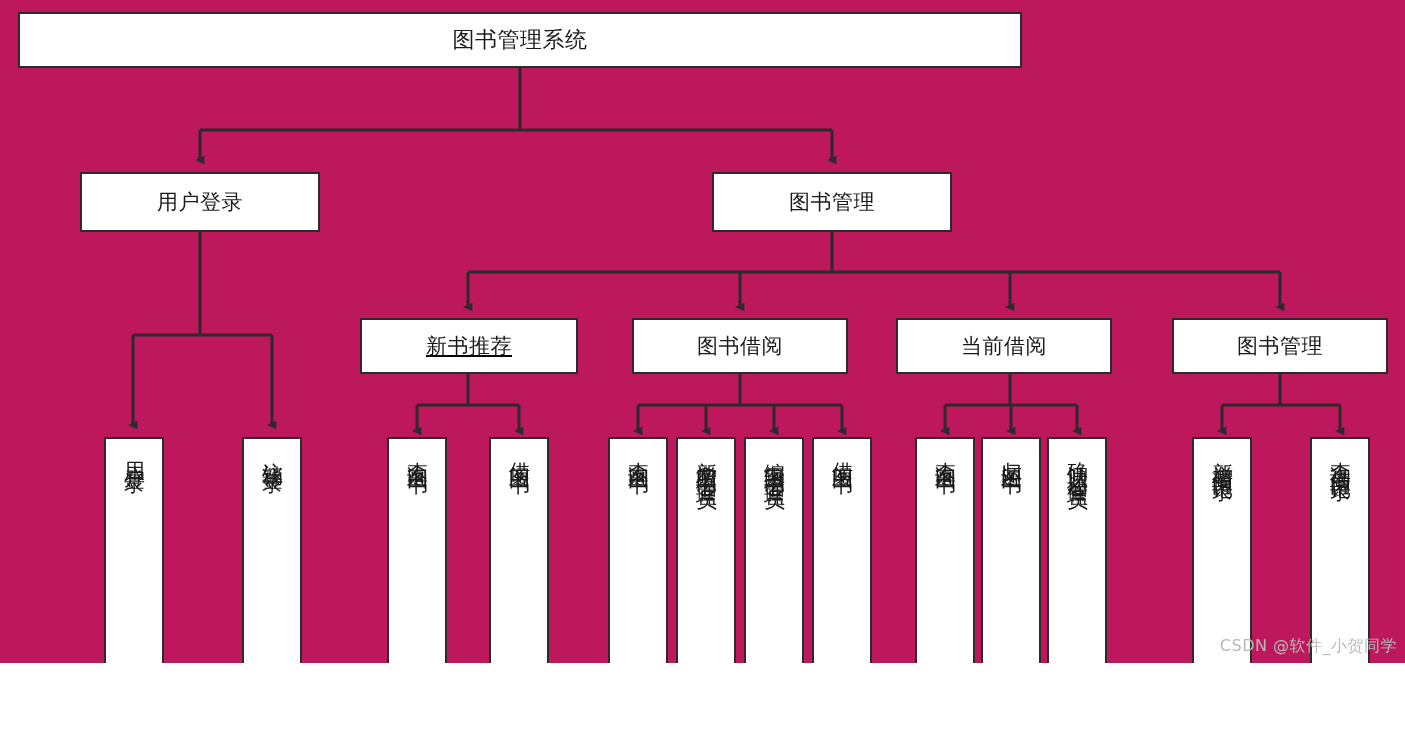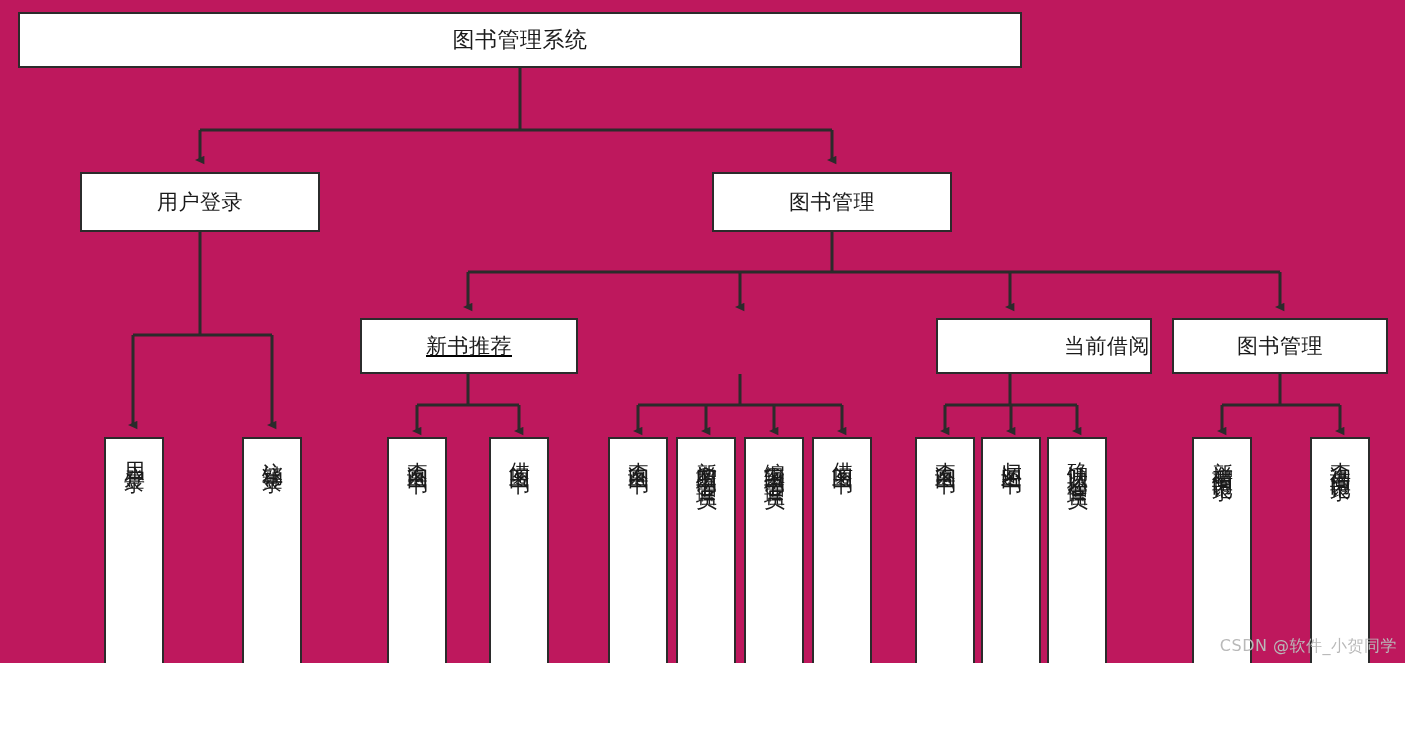--- a/index.html
+++ b/index.html
@@ -134,21 +134,24 @@
   <div class="node-box horiz" style="left:80px; top:172px; width:240px; height:60px;">
     <span class="node-label">用户登录</span>
   </div>
   <div class="node-box horiz" style="left:712px; top:172px; width:240px; height:60px;">
     <span class="node-label">图书管理</span>
   </div>
 
   <div class="node-box horiz" style="left:360px; top:318px; width:218px; height:56px;text-decoration:underline;">
     <span class="node-label">新书推荐</span>
   </div>
-  <div class="node-box horiz" style="left:936px; top:318px; width:216px; height:56px;justify-content:flex-end;">
+  <div class="node-box horiz" style="left:632px; top:318px; width:216px; height:56px;">
+    <span class="node-label">图书借阅</span>
+  </div>
+  <div class="node-box horiz" style="left:896px; top:318px; width:216px; height:56px;">
     <span class="node-label">当前借阅</span>
   </div>
   <div class="node-box horiz" style="left:1172px; top:318px; width:216px; height:56px;">
     <span class="node-label">图书管理</span>
   </div>
 
   <div class="node-box vert" style="left:104px; top:437px; width:60px; height:298px;">
     <span class="node-label">用户登录</span>
   </div>
   <div class="node-box vert" style="left:242px; top:437px; width:60px; height:298px;">

